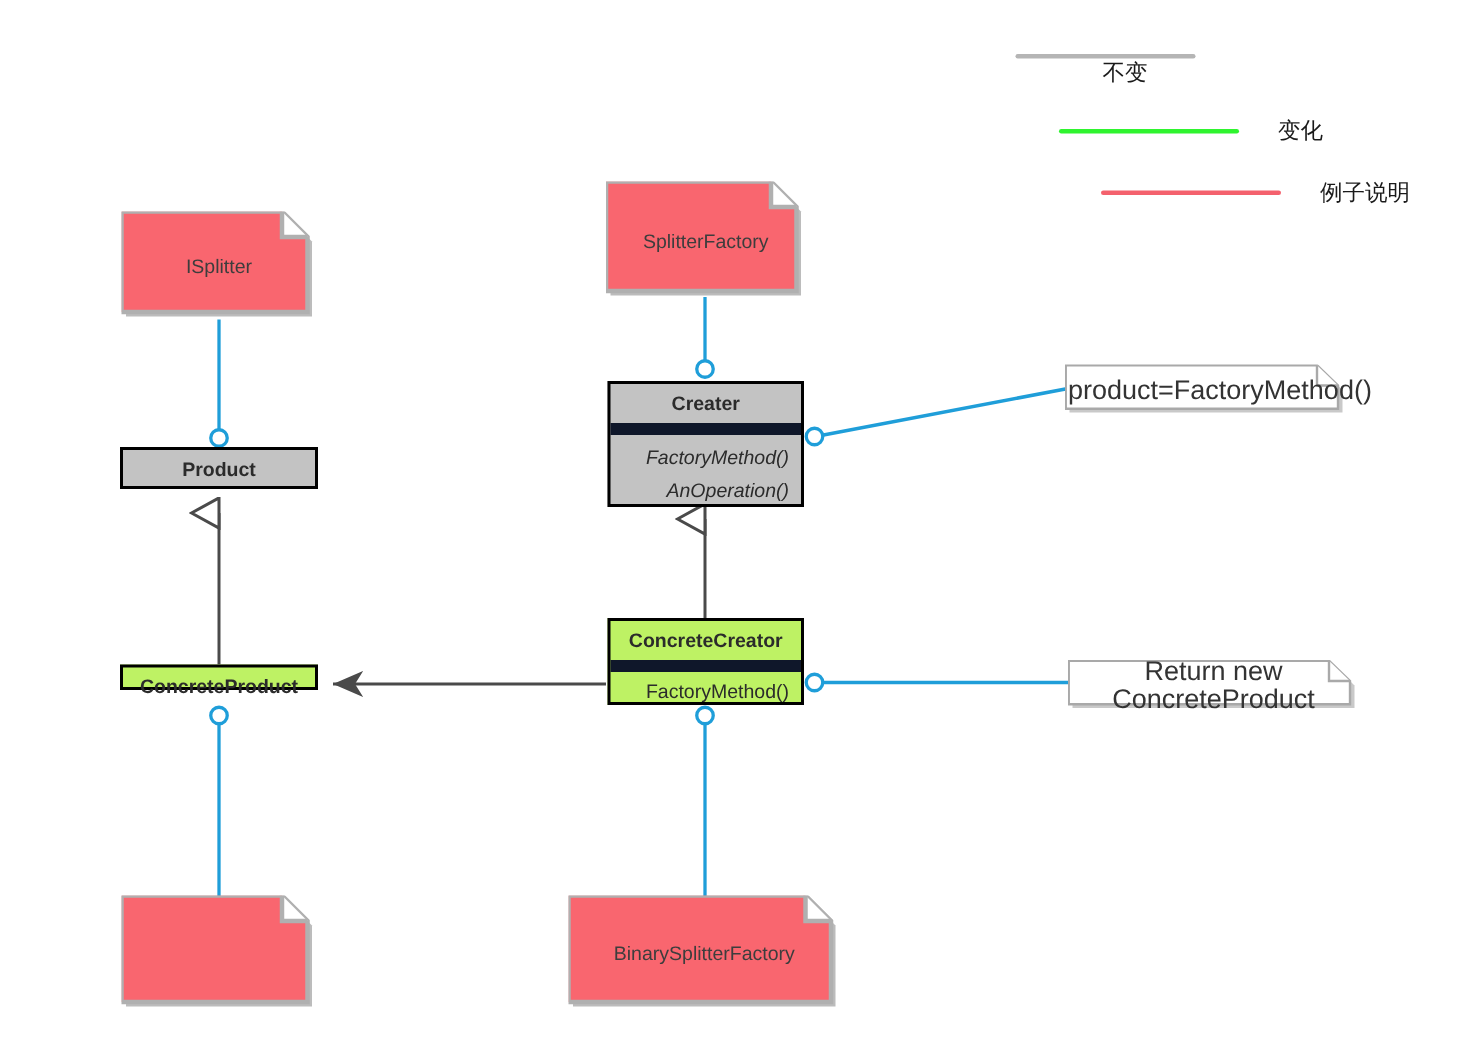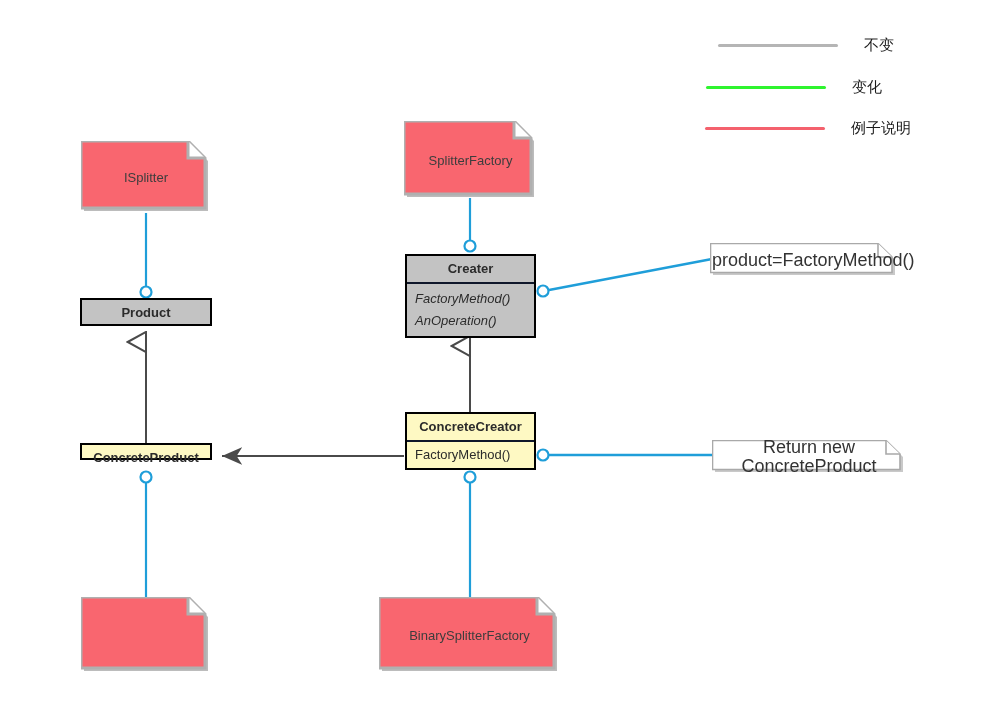--- a/index.html
+++ b/index.html
@@ -37,33 +37,34 @@
     text-align: center;
     font-weight: bold;
     font-size: 13px;
     color: #2b2b2b;
     line-height: 26px;
     height: 26px;
     white-space: nowrap;
     overflow: hidden;
   }
   .uml-class .cls-ops {
-    border-top: 2px solid #0f172a;
+    border-top: 8px solid #0f172a;
     padding: 4px 8px 5px 8px;
+    text-align: right;
   }
   .uml-class .op {
     font-size: 13px;
     color: #2b2b2b;
     line-height: 22px;
     white-space: nowrap;
   }
   .op.italic { font-style: italic; }
 
   .fill-gray  { background: #c3c3c3; }
-  .fill-green { background: #fef9c3; }
+  .fill-green { background: #bef264; }
 
   
   .note {
     position: absolute;
     box-sizing: border-box;
     display: flex;
     align-items: center;
     justify-content: center;
     text-align: center;
     z-index: 6;
@@ -142,29 +143,29 @@
     <circle cx="470" cy="477" r="5.5" fill="#ffffff" stroke="#1f9ed9" stroke-width="2.2"></circle>
 
     <line x1="146" y1="443" x2="146" y2="342" stroke="#4a4a4a" stroke-width="2" marker-end="url(#hollow-tri)"></line>
 
     <line x1="470" y1="412" x2="470" y2="346" stroke="#4a4a4a" stroke-width="2" marker-end="url(#hollow-tri)"></line>
 
     <line x1="404" y1="456" x2="222" y2="456" stroke="#4a4a4a" stroke-width="2" marker-end="url(#solid-arrow)"></line>
   </svg>
 
   <div class="legend">
-    <div class="legend-row" style="left:718px; top:36px;">
+    <div class="legend-row" style="left:677px; top:36px;flex-direction:column;">
       <span class="legend-line" style="background:#b5b5b5;"></span>
       <span class="legend-label">不变</span>
     </div>
     <div class="legend-row" style="left:706px; top:78px;">
       <span class="legend-line" style="background:#2ff42f;"></span>
       <span class="legend-label">变化</span>
     </div>
-    <div class="legend-row" style="left:705px; top:119px;text-align:right;">
+    <div class="legend-row" style="left:734px; top:119px;text-align:right;">
       <span class="legend-line" style="background:#f4616d;"></span>
       <span class="legend-label">例子说明</span>
     </div>
   </div>
 
   <div class="note note-red" style="left:81px; top:141px; width:130px; height:73px;">
     <svg class="note-body" viewBox="0 0 130 73" preserveAspectRatio="none">
       <path d="M3 3 L110 3 L127 20 L127 70 L3 70 Z" fill="#bcbcbc"></path>
       <path d="M0 0 L107 0 L124 17 L124 67 L0 67 Z" fill="#f9666f" stroke="#b0b0b0" stroke-width="3"></path>
       <path d="M107 0 L107 17 L124 17" fill="#ffffff" stroke="#b0b0b0" stroke-width="3"></path>

